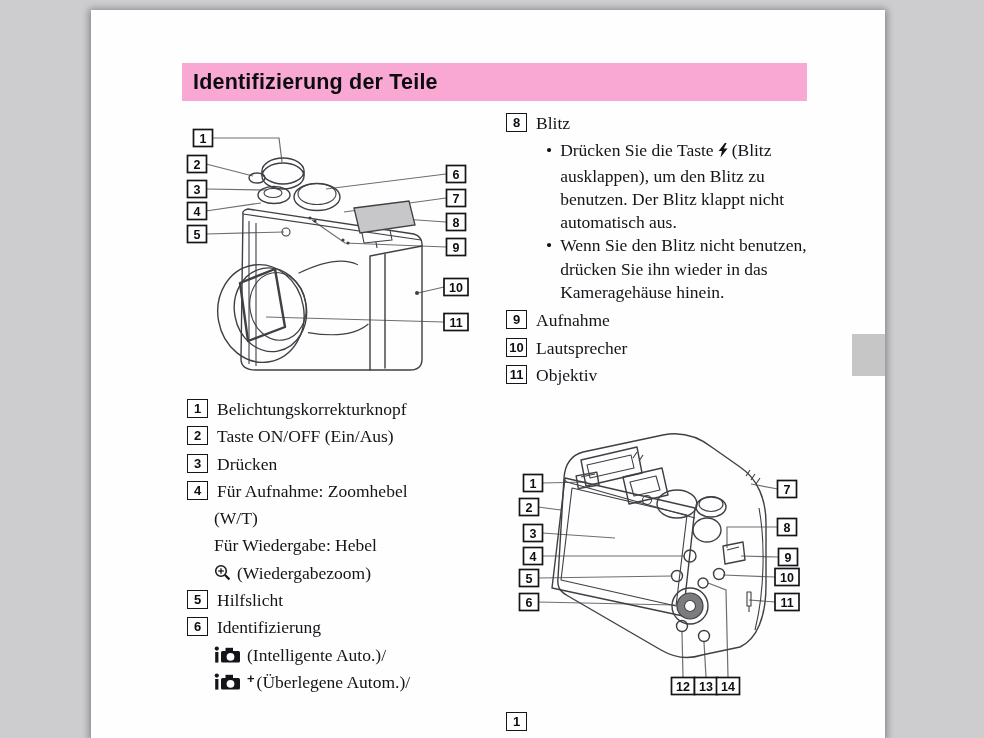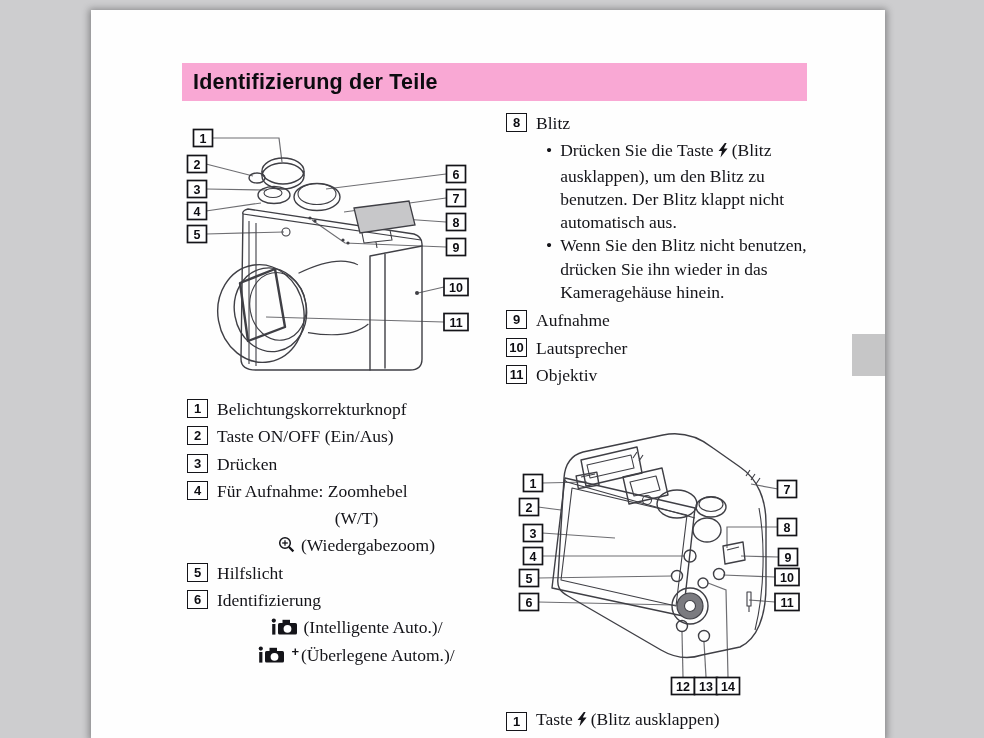--- a/index.html
+++ b/index.html
@@ -11,21 +11,21 @@
              display:flex;align-items:center;}
   .title-bar h1{margin:0 0 0 11px;font:bold 21.5px "Liberation Sans",sans-serif;color:#0c0c10;letter-spacing:.2px;}
   .nbox{display:inline-flex;align-items:center;justify-content:center;min-width:15px;height:17px;
         padding:0 2px;border:1.7px solid #15151a;background:#fff;box-sizing:content-box;
         font:bold 13px "Liberation Sans",sans-serif;color:#0d0d12;flex:0 0 auto;margin-top:3px;}
   .listcol{position:absolute;font-size:17.5px;line-height:27.3px;}
   .left-col{left:96px;top:386px;width:312px;}
   .right-col{left:415px;top:100px;width:308px;}
   .row{display:flex;gap:9px;align-items:flex-start;}
   .row .txt{flex:1;}
-  .cont{padding-left:27px;text-align:center;}
+  .cont{padding-left:27px;}
   .bullets{margin:2px 0 3px 40px;line-height:23.3px;}
   .bullet{display:flex;gap:8px;}
   .bullet .dot{flex:0 0 auto;}
   .iconline svg{vertical-align:-2px;margin-right:6px;}
   .boltwrap{display:inline-block;vertical-align:-2px;margin:0 4px;}
   .modeplus{font:bold 13px "Liberation Sans",sans-serif;position:relative;top:-5px;margin-right:2px;}
   .de-label{position:absolute;left:727px;top:332px;font:17.5px "Liberation Sans",sans-serif;color:#ef4444;margin-left:48px;}
   .de-tab{position:absolute;left:761px;top:324px;width:33px;height:42px;background:#c6c6c7;}
   .diagram{position:absolute;}
   .front-diagram{left:95px;top:106px;}
@@ -180,20 +180,21 @@
       </div>
       <div class="row">
         <span class="nbox">3</span>
         <span class="txt">Drücken</span>
       </div>
       <div class="row">
         <span class="nbox">4</span>
         <span class="txt">Für Aufnahme: Zoomhebel</span>
       </div>
       <div class="cont">(W/T)</div>
+      <div class="cont">Für Wiedergabe: Hebel</div>
       <div class="cont iconline"><span><svg width="17" height="17" viewBox="0 0 17 17">
               <circle cx="7" cy="7" r="5.3" fill="none" stroke="#141419" stroke-width="1.5"></circle>
               <line x1="4.2" y1="7" x2="9.8" y2="7" stroke="#141419" stroke-width="1.3"></line>
               <line x1="7" y1="4.2" x2="7" y2="9.8" stroke="#141419" stroke-width="1.3"></line>
               <line x1="11" y1="11" x2="15.4" y2="15.4" stroke="#141419" stroke-width="2.2"></line>
             </svg></span><span>(Wiedergabezoom)</span></div>
       <div class="row">
         <span class="nbox">5</span>
         <span class="txt">
             <span style="display:block">Hilfslicht</span>
@@ -308,19 +309,16 @@
           <text class="cnum" x="168" y="270.5">12</text>
         <rect class="cbox" x="179.5" y="257.5" width="23" height="17"></rect>
           <text class="cnum" x="191" y="270.5">13</text>
         <rect class="cbox" x="201.5" y="257.5" width="23" height="17"></rect>
           <text class="cnum" x="213" y="270.5">14</text>
       </g>
     </svg>
 
     <div class="footer-item row">
       <span class="nbox">1</span>
-      <span class="txt"><span>Taste</span><span class="boltwrap"><svg width="10" height="15" viewBox="0 0 10 15">
-              <path fill="#141419" d="M6.8 0 L0.6 8 H3.9 L2.5 14.6 L9.6 5.5 H5.8 L8.6 0 Z"></path>
-            </svg></span><span>(Blitz ausklappen)</span></span>
     </div>
 
   </div>
 </div>
 
 </body></html>

